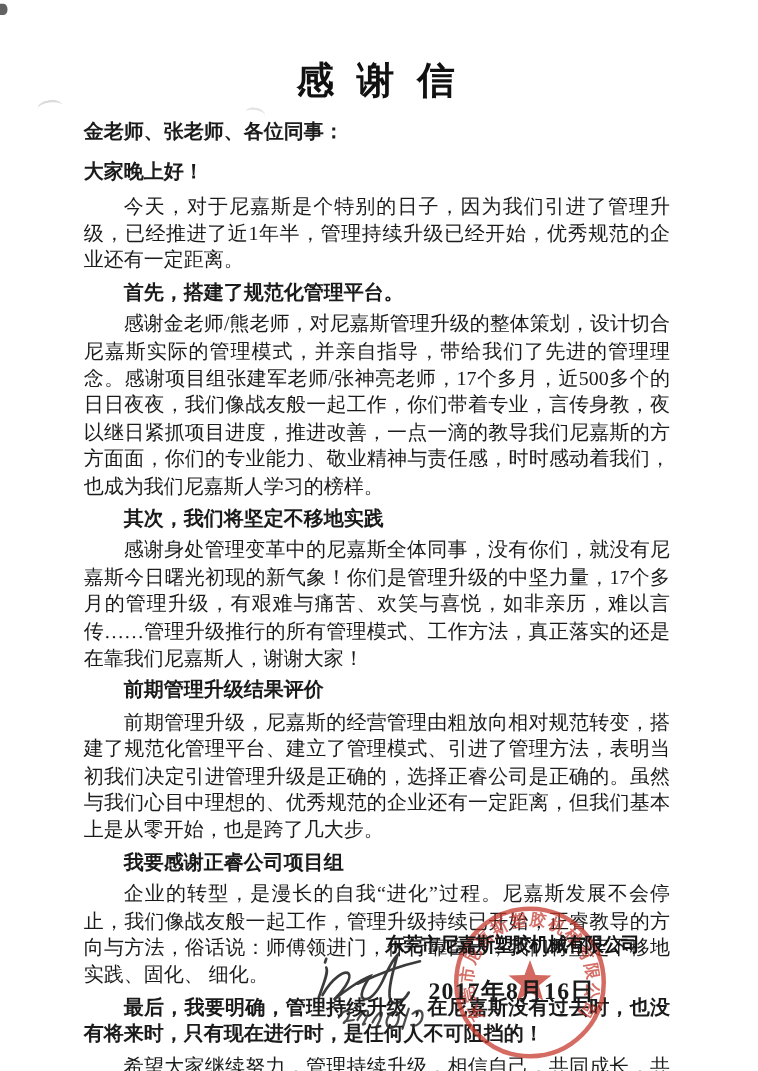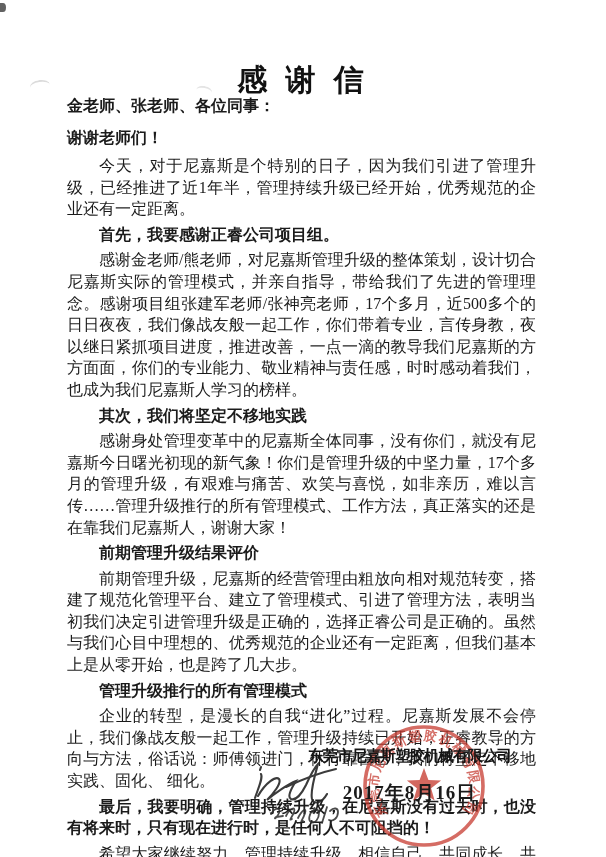--- a/index.html
+++ b/index.html
@@ -1,21 +1,21 @@
 <!DOCTYPE html>
 <html><head>
 <meta charset="utf-8">
 <style>
   html,body { margin:0; padding:0; background:#ffffff; }
   .page {
     position:relative; width:606px; height:857px; background:#ffffff;
     overflow:hidden; font-family:"Liberation Serif", serif; color:#1b1b1b;
   }
   .title {
-    position:absolute; top:60px; left:0; right:0; text-align:center;
+    position:absolute; top:44px; left:0; right:0; text-align:center;
     font-family:"Liberation Sans", sans-serif; font-weight:bold;
     font-size:30px; letter-spacing:5px; color:#111;
   }
   .letter-body {
     position:absolute; left:63px; top:88px; width:477px;
     font-size:16px; line-height:21.6px; text-align:justify;
   }
   .salutation, .greeting { font-weight:bold; line-height:27.5px; text-indent:0; }
   .letter-body p { margin:4px; text-indent:2em; }
   .letter-body p.no-indent { text-indent:0; }
@@ -53,29 +53,29 @@
 <div class="page">
 
   <div class="speck"></div>
   <div class="smudge1"></div>
   <div class="smudge2"></div>
 
   <div class="title">感 谢 信</div>
 
   <div class="letter-body">
     <p class="salutation no-indent">金老师、张老师、各位同事：</p>
-    <p class="greeting no-indent">谢谢老师们！</p>
+    <p class="greeting no-indent">大家晚上好！</p>
     <p class="para">今天，对于尼嘉斯是个特别的日子，因为我们引进了管理升级，已经推进了近1年半，管理持续升级已经开始，优秀规范的企业还有一定距离。</p>
-    <p class="para bold">首先，我要感谢正睿公司项目组。</p>
+    <p class="para bold">首先，搭建了规范化管理平台。</p>
     <p class="para">感谢金老师/熊老师，对尼嘉斯管理升级的整体策划，设计切合尼嘉斯实际的管理模式，并亲自指导，带给我们了先进的管理理念。感谢项目组张建军老师/张神亮老师，17个多月，近500多个的日日夜夜，我们像战友般一起工作，你们带着专业，言传身教，夜以继日紧抓项目进度，推进改善，一点一滴的教导我们尼嘉斯的方方面面，你们的专业能力、敬业精神与责任感，时时感动着我们，也成为我们尼嘉斯人学习的榜样。</p>
     <p class="para bold">其次，我们将坚定不移地实践</p>
     <p class="para">感谢身处管理变革中的尼嘉斯全体同事，没有你们，就没有尼嘉斯今日曙光初现的新气象！你们是管理升级的中坚力量，17个多月的管理升级，有艰难与痛苦、欢笑与喜悦，如非亲历，难以言传……管理升级推行的所有管理模式、工作方法，真正落实的还是在靠我们尼嘉斯人，谢谢大家！</p>
     <p class="para bold">前期管理升级结果评价</p>
     <p class="para">前期管理升级，尼嘉斯的经营管理由粗放向相对规范转变，搭建了规范化管理平台、建立了管理模式、引进了管理方法，表明当初我们决定引进管理升级是正确的，选择正睿公司是正确的。虽然与我们心目中理想的、优秀规范的企业还有一定距离，但我们基本上是从零开始，也是跨了几大步。</p>
-    <p class="para bold">管理升级推行的所有管理模式</p>
+    <p class="para bold">我要感谢正睿公司项目组</p>
     <p class="para">企业的转型，是漫长的自我“进化”过程。尼嘉斯发展不会停止，我们像战友般一起工作，管理升级持续已开始，正睿教导的方向与方法，俗话说：师傅领进门，休行靠自己，我们将坚定不移地实践、固化、 细化。</p>
     <p class="para bold">最后，我要明确，管理持续升级，在尼嘉斯没有过去时，也没有将来时，只有现在进行时，是任何人不可阻挡的！</p>
     <p class="para">希望大家继续努力，管理持续升级，相信自己，共同成长，共创尼嘉斯美好的明天！</p>
     <p class="para">谢谢！</p>
   </div>
 
   <div class="signature-block">
     <div class="company">东莞市尼嘉斯塑胶机械有限公司</div>
     <div class="date">2017年8月16日</div>
   </div>

